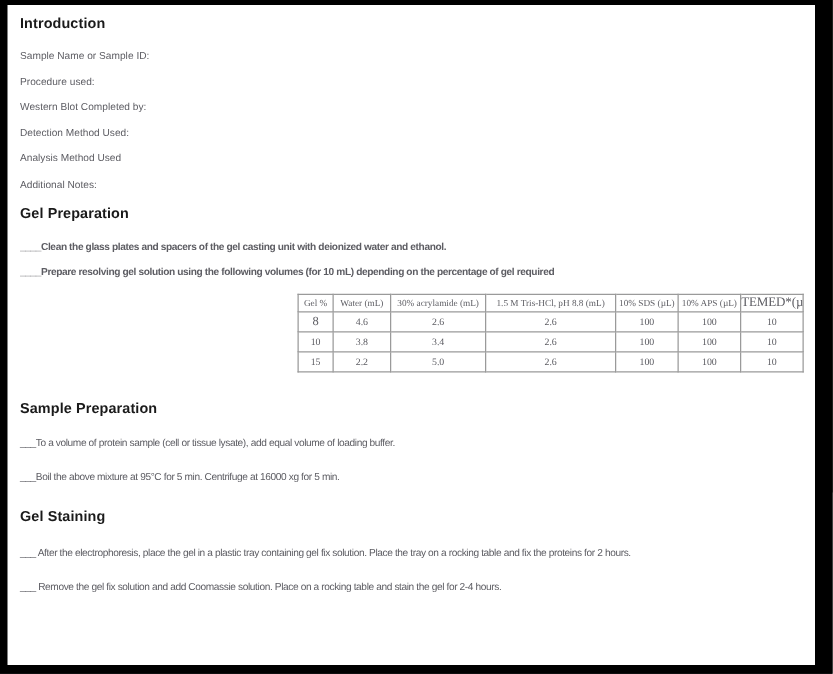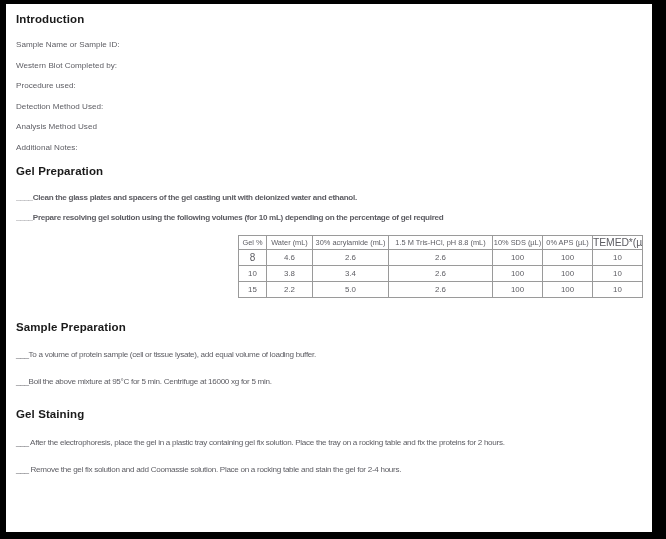--- a/index.html
+++ b/index.html
@@ -76,20 +76,21 @@
   table.gel-table td {
     border: 1px solid #9a9a9a;
     color: #5d5d63;
     font-weight: normal;
     text-align: center;
     vertical-align: middle;
     padding: 0;
     height: 16px;
     overflow: hidden;
     white-space: nowrap;
+    font-family: Liberation Serif, serif;
   }
   table.gel-table thead th {
     font-size: 7.4px;
     height: 14px;
     line-height: 13px;
   }
   table.gel-table thead th.temed-col {
     font-size: 10.4px;
     letter-spacing: -0.1px;
   }
@@ -115,22 +116,22 @@
 <body>
 
 <div id="page-frame">
   <div id="page">
     <div class="doc-body">
 
       <section>
         <h2 class="section-heading">Introduction</h2>
         <div class="intro-fields">
           <div class="field-line">Sample Name or Sample ID:</div>
+          <div class="field-line">Procedure used:</div>
           <div class="field-line">Western Blot Completed by:</div>
-          <div class="field-line">Procedure used:</div>
           <div class="field-line">Detection Method Used:</div>
           <div class="field-line">Analysis Method Used</div>
           <div class="field-line">Additional Notes:</div>
         </div>
       </section>
 
       <section>
         <h2 class="section-heading">Gel Preparation</h2>
         <div class="steps-gel-prep">
           <div class="step-line blank">____Clean the glass plates and spacers of the gel casting unit with deionized water and ethanol.</div>
@@ -148,21 +149,21 @@
                 <col class="c-aps">
                 <col class="c-temed">
             </colgroup>
             <thead>
               <tr>
                 <th>Gel %</th>
                 <th>Water (mL)</th>
                 <th>30% acrylamide (mL)</th>
                 <th>1.5 M Tris-HCl, pH 8.8 (mL)</th>
                 <th>10% SDS (µL)</th>
-                <th>0% APS (µL)</th>
+                <th>10% APS (µL)</th>
                 <th class="temed-col">TEMED*(µL)</th>
               </tr>
             </thead>
             <tbody>
               <tr>
                 <td class="gelpct">8</td>
                 <td>4.6</td>
                 <td>2.6</td>
                 <td>2.6</td>
                 <td>100</td>

